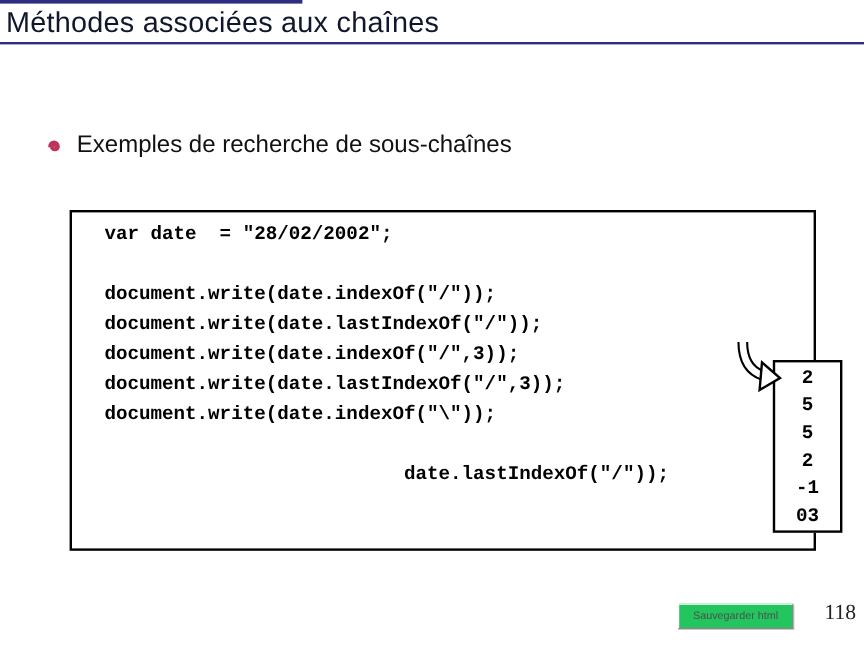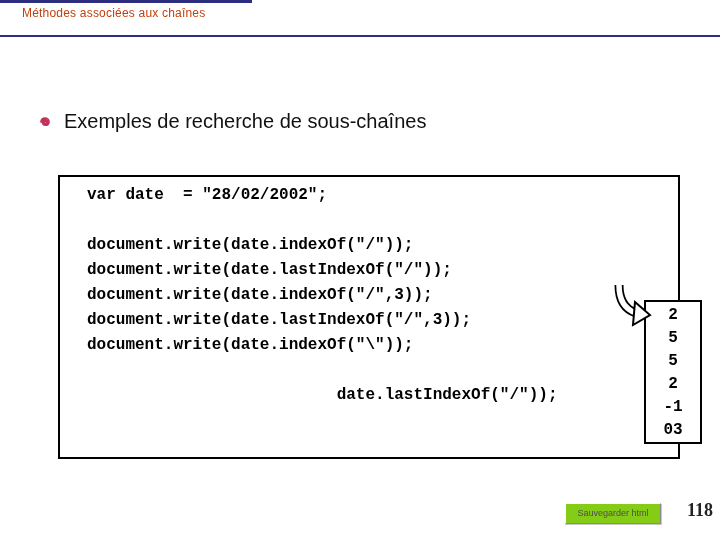--- a/index.html
+++ b/index.html
@@ -2,21 +2,21 @@
 <html><head>
 <meta charset="utf-8">
 <style>
   html,body { margin:0; padding:0; background:#ffffff; }
   .slide {
     position:relative; width:720px; height:540px; background:#ffffff;
     font-family:"Liberation Sans", sans-serif; overflow:hidden;
   }
   .top-accent { position:absolute; left:0; top:0; width:252px; height:3px; background:#2E2E80; }
   .slide-title {
-    position:absolute; left:22px; top:6px; font-size:12px; color:#c2410c;
+    position:absolute; left:5px; top:6px; font-size:24px; color:#0f172a;
     letter-spacing:0.2px; white-space:nowrap;
   }
   .title-rule { position:absolute; left:0; top:35px; width:720px; height:2px; background:#2E2E80; }
   .bullet-item { position:absolute; left:37px; top:110px; display:flex; align-items:center; }
   .bullet-icon { width:16px; height:16px; flex:0 0 auto; }
   .bullet-label { margin-left:11px; font-size:20px; color:#111111; white-space:nowrap; }
   .code-panel {
     position:absolute; left:58px; top:175px; width:622px; height:284px;
     border:2px solid #000000; box-sizing:border-box; background:#ffffff; z-index:1;
     padding:6px 0 0 27px;
@@ -32,30 +32,30 @@
     padding-top:2px; text-align:center;
   }
   .result-value {
     font-family:"Liberation Mono","DejaVu Sans Mono",monospace;
     font-size:16px; font-weight:bold; color:#000000;
     height:23px; line-height:23px;
   }
   .curved-arrow { position:absolute; left:604px; top:282px; z-index:4; }
   .save-html-button {
     position:absolute; left:565px; top:503px; width:96px; height:21px;
-    background:#84cc16;
+    background:#22c55e;
     border:1px solid #8a8a8a; border-top-color:#ffffff; border-left-color:#ffffff;
     box-shadow:0 1px 0 #c8c8c8, 1px 1px 0 #c8c8c8;
     font-size:9px; color:#4f4f4f; text-align:center; line-height:19px;
     box-sizing:border-box; cursor:pointer; white-space:nowrap; overflow:hidden;
     font-family:"Liberation Sans", sans-serif;
   }
   .page-number {
     position:absolute; left:687px; top:500px; font-family:"Liberation Serif", serif;
-    font-size:18px; color:#222222;font-weight:bold;
+    font-size:18px; color:#222222;
   }
 </style>
 </head>
 <body>
 
 <div class="slide">
 
   <div class="top-accent"></div>
 
   <div class="slide-title">Méthodes associées aux chaînes</div>

